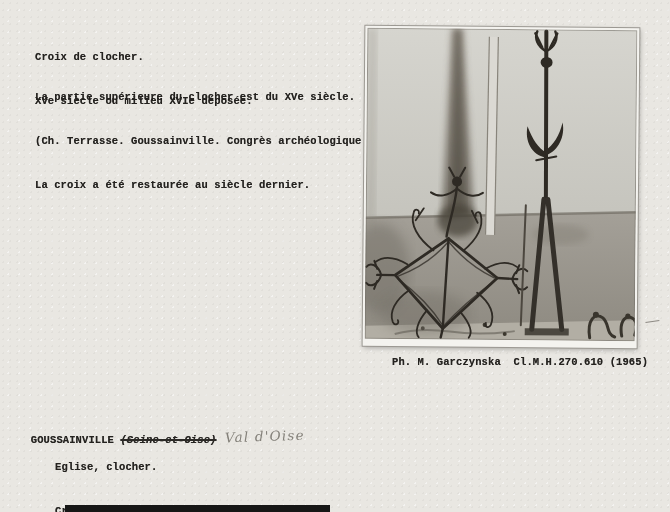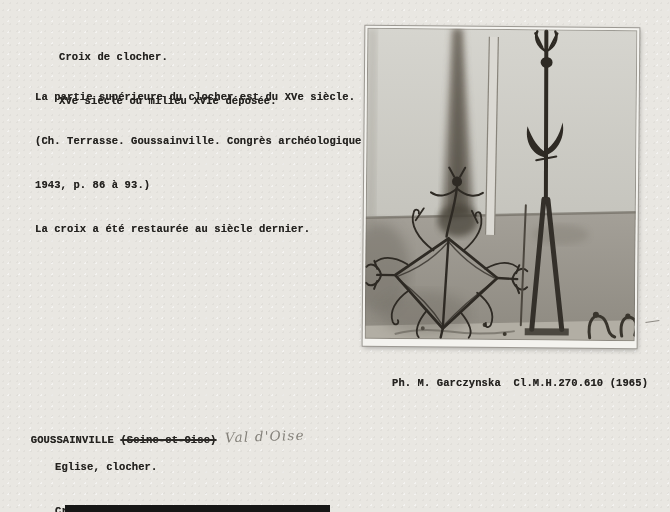--- a/index.html
+++ b/index.html
@@ -15,26 +15,26 @@
   .type{
     position:absolute;
     color:#24221f;
     font-size:10.5px;
     font-weight:700;
     line-height:14.6px;
     letter-spacing:0.1px;
     white-space:pre;
     text-shadow:0 0 0.4px rgba(30,30,30,0.55);
   }
-  .top-block{left:35px;top:21px;margin-left:24px;}
+  .top-block{left:35px;top:21px;}
   .body-block{left:35px;top:61px;}
-  .caption{left:392px;top:376px;}
+  .caption{left:392px;top:355px;}
   .footer-block{left:18px;top:416px;}
   .footer-indent{position:absolute;left:55px;top:431px;}
-  .strike{text-decoration:line-through;text-decoration-thickness:1.5px;text-decoration-color:#2c2a27;}
+  .strike{text-decoration:line-through;text-decoration-thickness:1.5px;text-decoration-color:#2c2a27;font-style:italic;}
   .handwrite{
     display:inline-block;
     font-family:"DejaVu Serif",serif;
     font-style:italic;font-weight:400;
     font-size:13.5px;color:#84817a;
     letter-spacing:1.2px;
     transform:rotate(-2deg) translateY(-2px);
     margin-left:9px;
     text-shadow:none;
   }
@@ -61,21 +61,20 @@
 <body>
 
 <div class="type top-block">
   <div>Croix de clocher.</div>
   <div>XVe siècle ou milieu XVIe déposée.</div>
 </div>
 
 <div class="type body-block">
   <div>La partie supérieure du clocher est du XVe siècle.</div>
   <div>(Ch. Terrasse. Goussainville. Congrès archéologique</div>
-  <div>1943, p. 86 à 93.)</div>
   <div>La croix a été restaurée au siècle dernier.</div>
 </div>
 
 <div class="photo-frame">
   <svg width="270" height="311" viewBox="0 0 270 311">
     <defs>
       <linearGradient id="wallGrad" x1="0" y1="0" x2="0" y2="1">
         <stop offset="0" stop-color="#d6d5cf"></stop>
         <stop offset="1" stop-color="#c5c4bd"></stop>
       </linearGradient>

